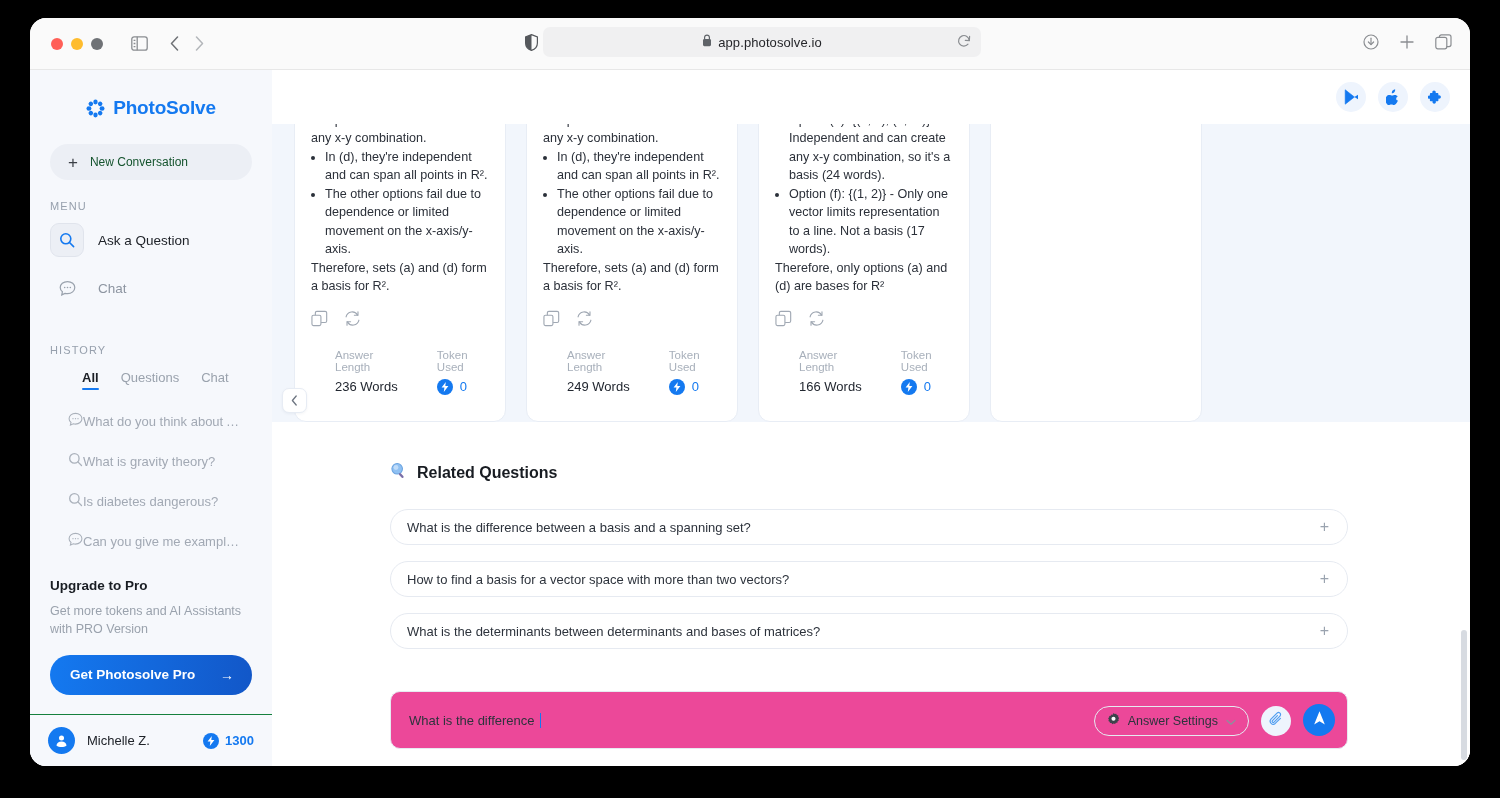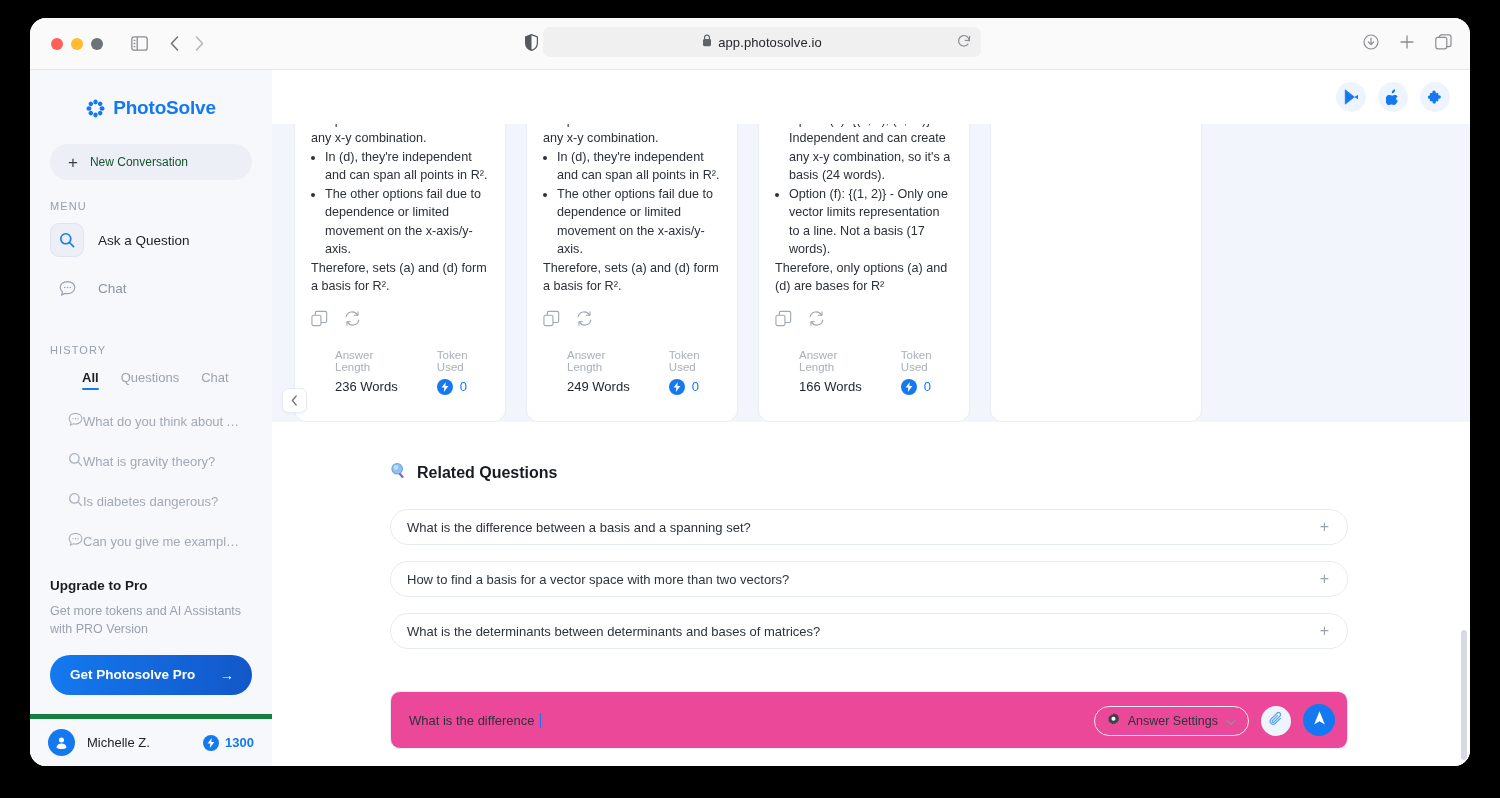--- a/index.html
+++ b/index.html
@@ -171,21 +171,21 @@
     display: flex; align-items: center; justify-content: space-between;
     padding: 0 18px 0 20px; cursor: pointer;
   }
   .upgrade .cta .t { font-size: 13.5px; font-weight: bold; color: #fff; }
   .upgrade .cta .a { font-size: 14px; color: #fff; }
 
   .profile {
     position: absolute; left: 0; right: 0; bottom: 0;
     height: 52px; display: flex; align-items: center;
     padding: 0 18px 0 18px;
-    border-top: 5px solid #15803d;
+    border-top: 1px solid #15803d;
   }
   .avatar {
     width: 27px; height: 27px; border-radius: 50%;
     background: #1479f0; flex: none;
     display: flex; align-items: center; justify-content: center;
   }
   .profile .name { margin-left: 12px; font-size: 13px; color: #20242a; }
   .profile .tokens {
     margin-left: auto; display: flex; align-items: center; gap: 6px;
   }

